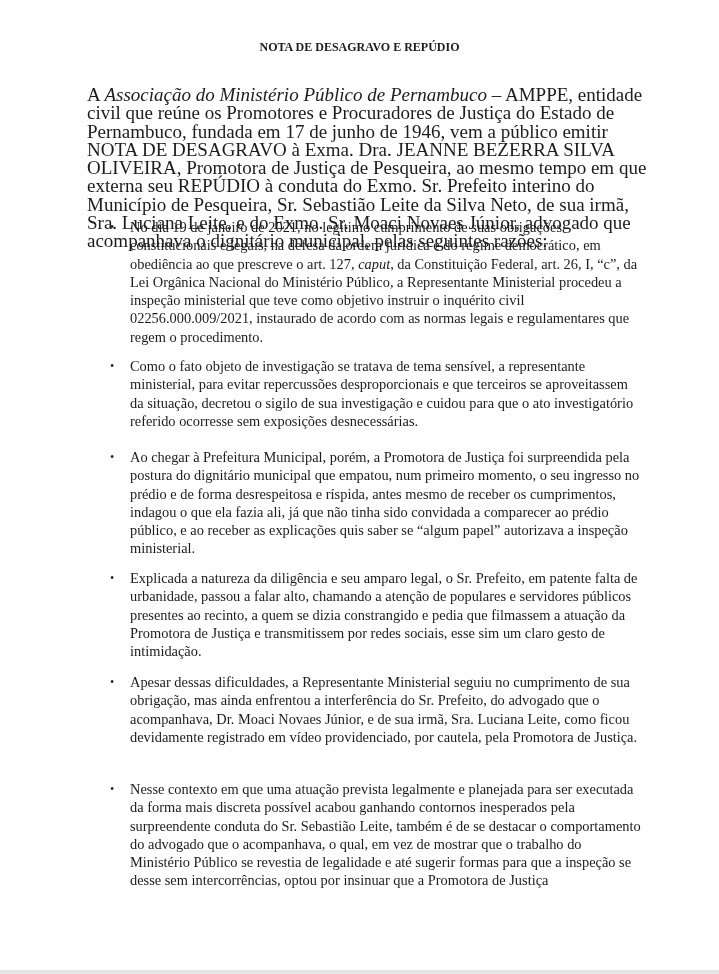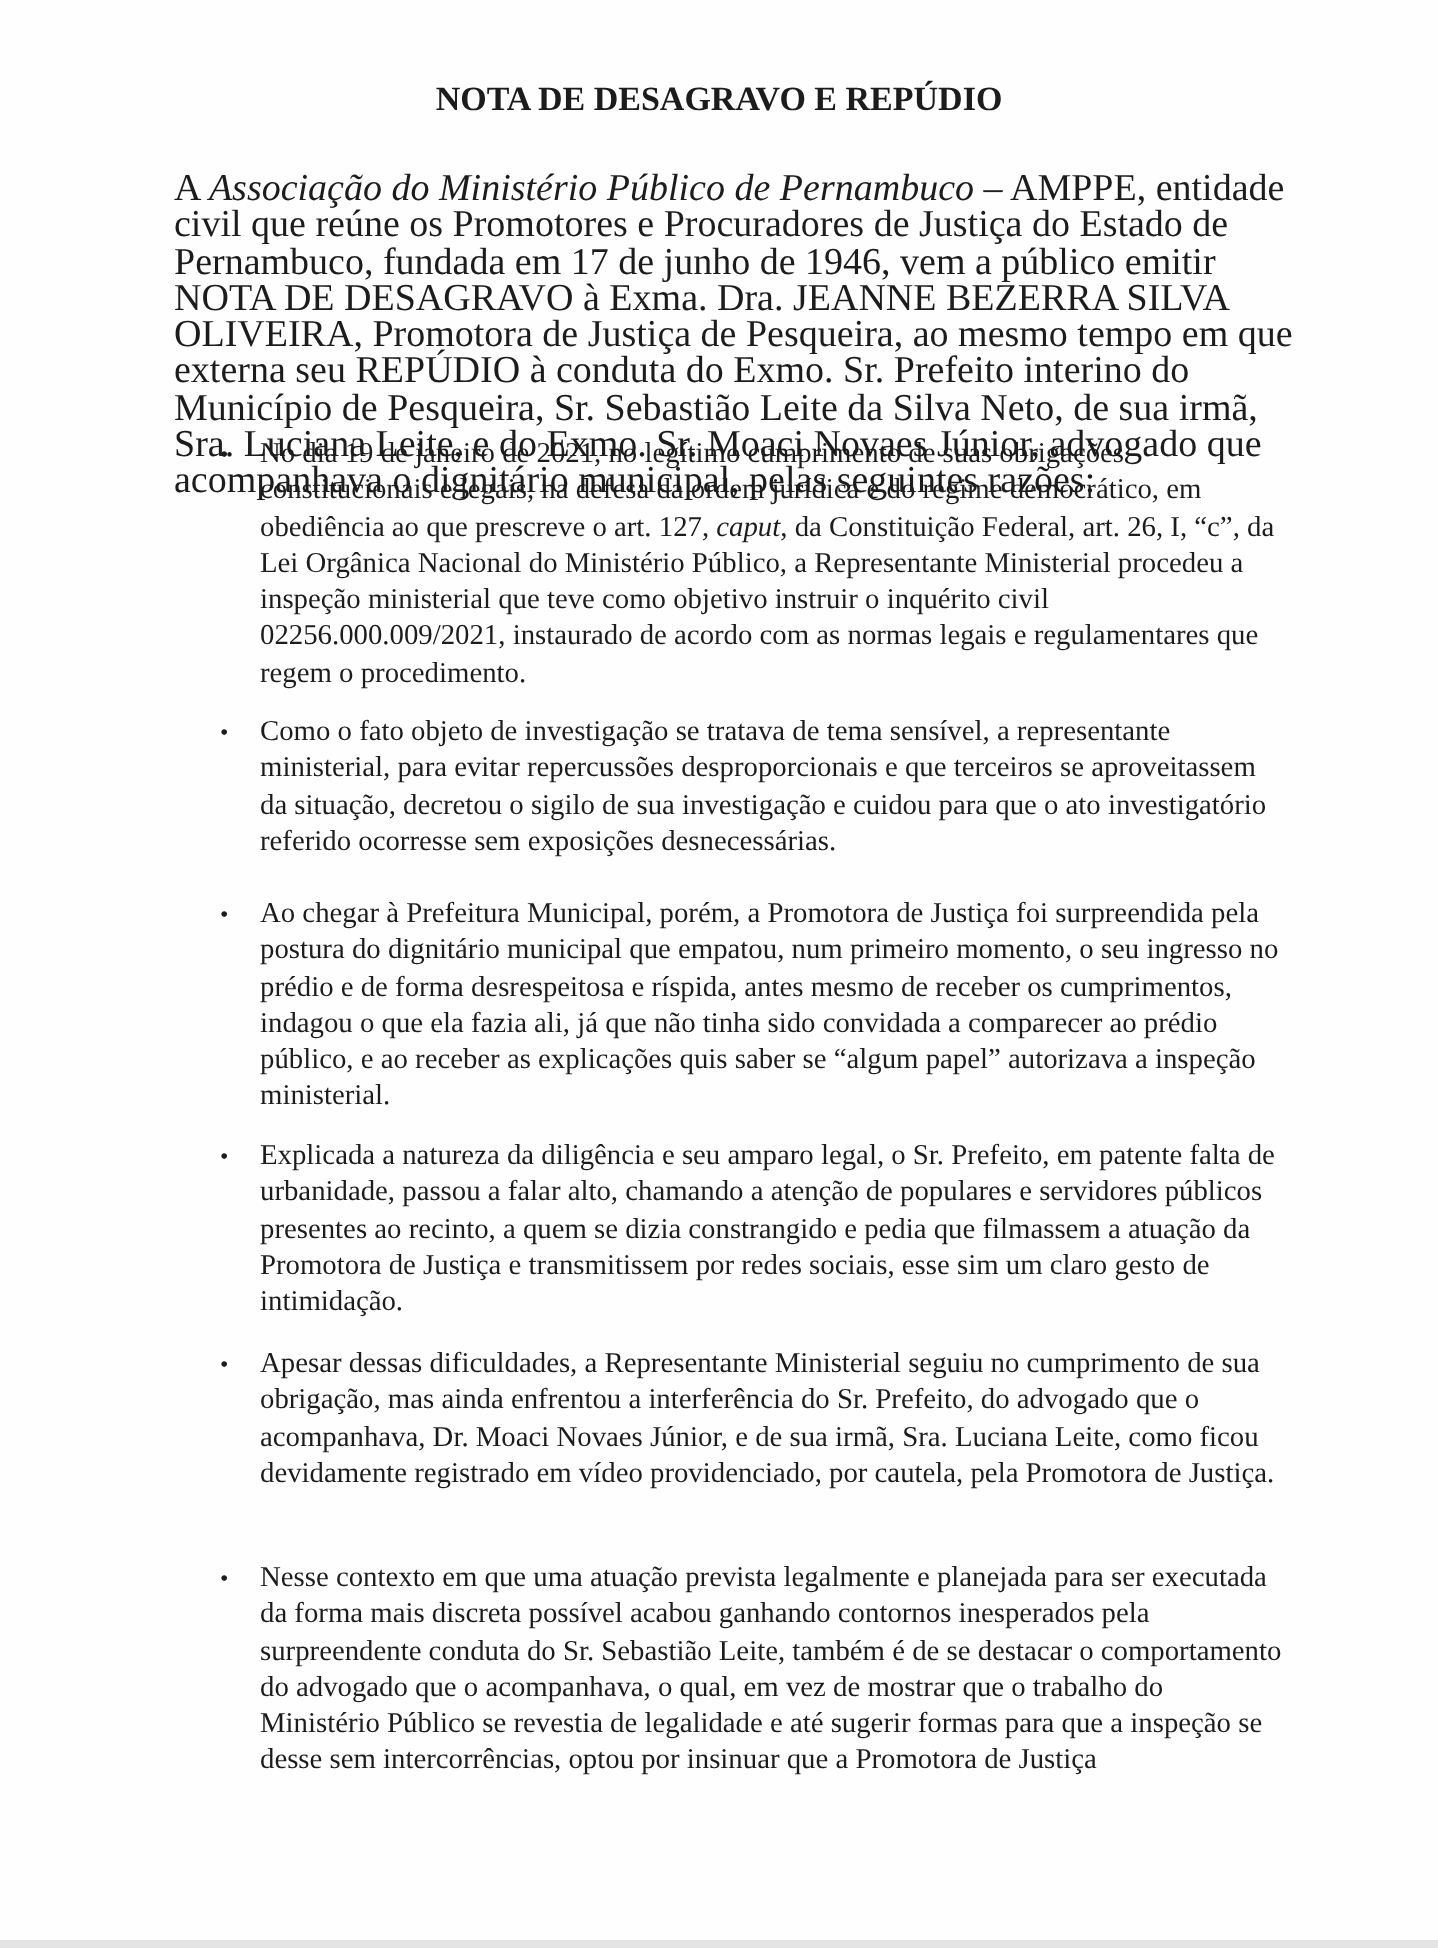--- a/index.html
+++ b/index.html
@@ -31,21 +31,21 @@
       height: 4px;
       background: #e4e4e4;
     }
     .title {
       position: absolute;
       top: 40px;
       left: 0;
       width: 719px;
       text-align: center;
       font-weight: bold;
-      font-size: 17px;
+      font-size: 12px;
       letter-spacing: 0;
       margin: 0;
     }
     .intro {
       position: absolute;
       left: 87px;
       top: 86px;
       width: 560px;
       font-size: 19px;
       line-height: 18.3px;

